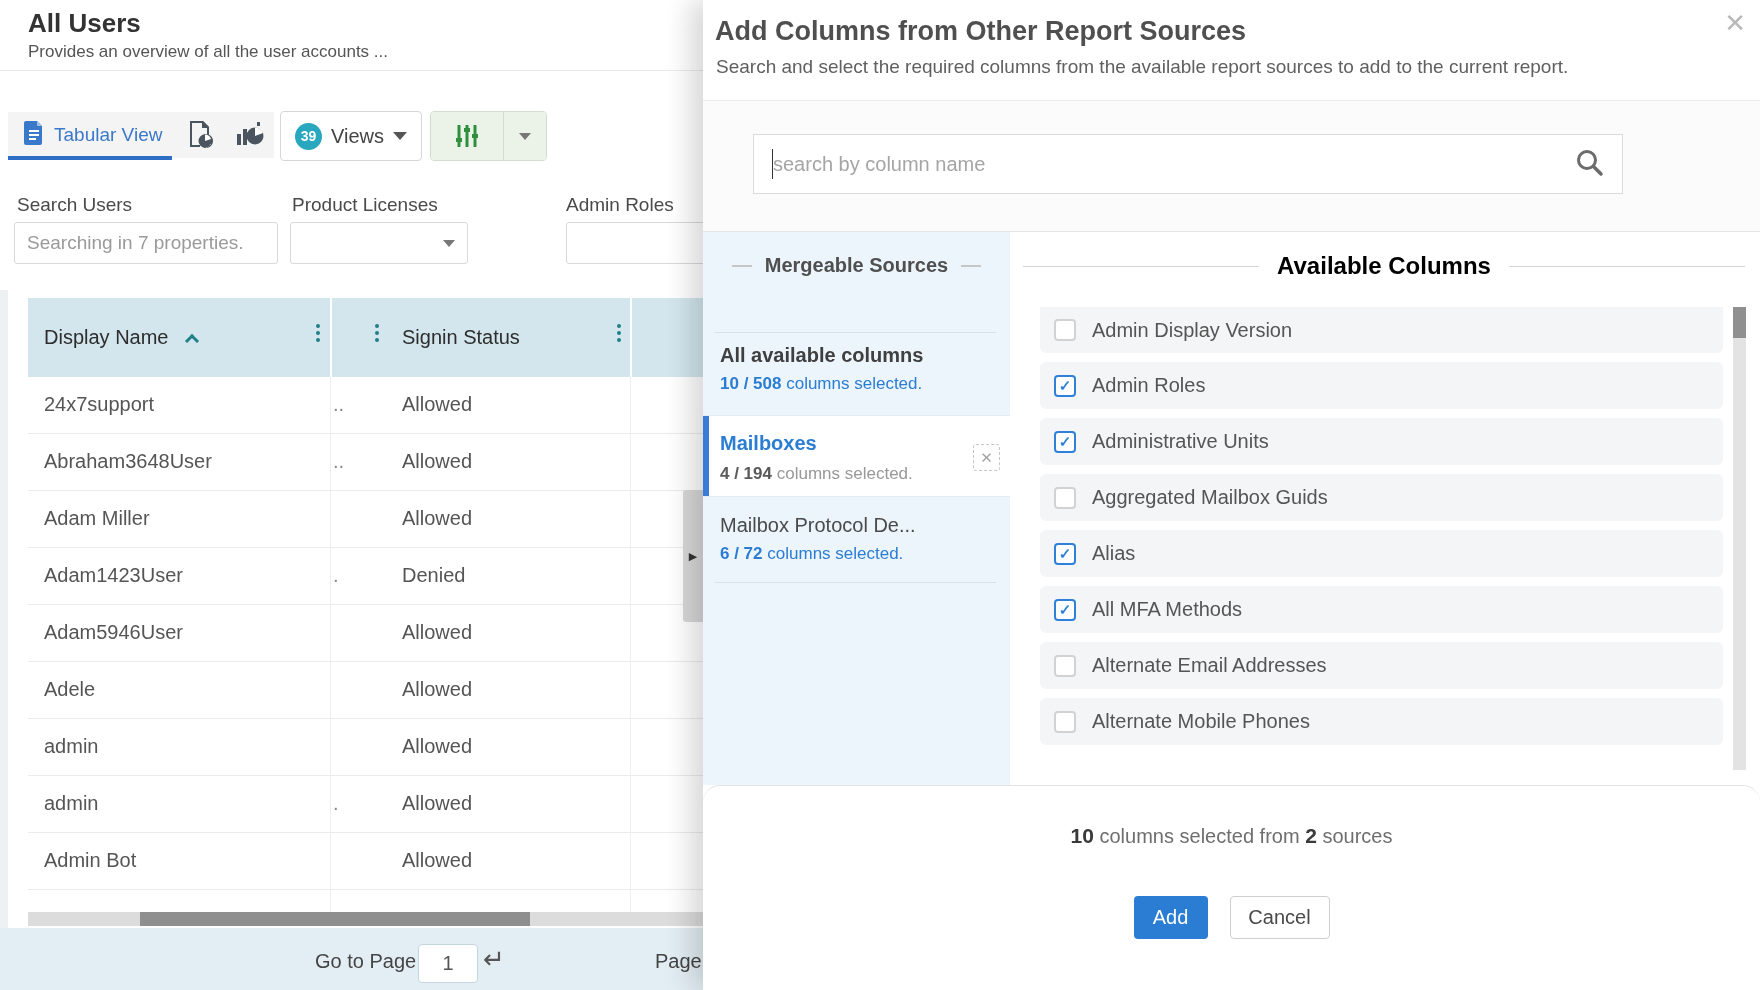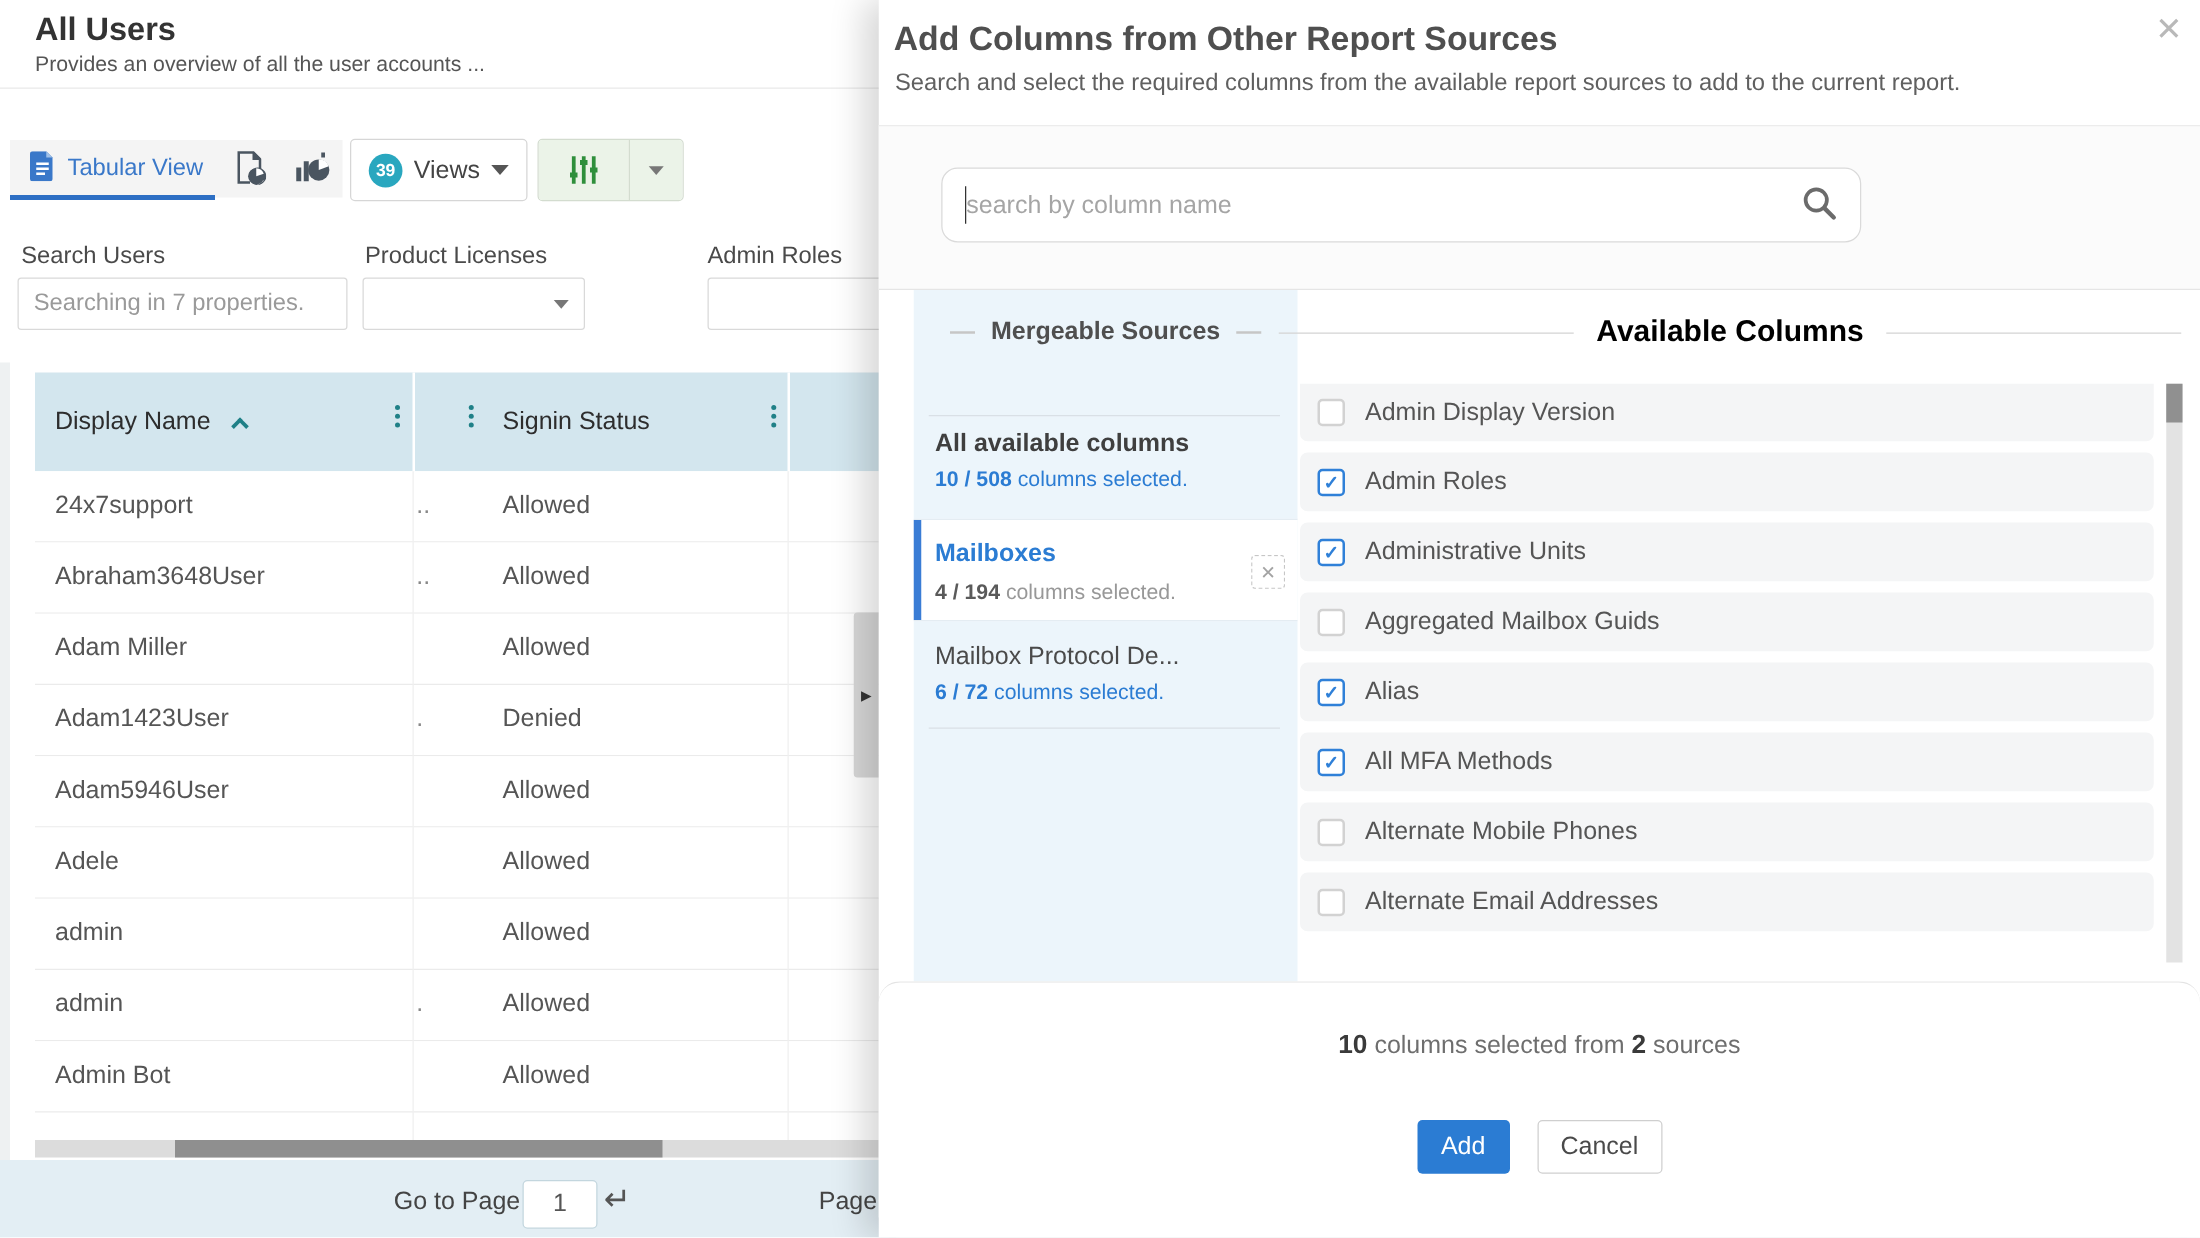--- a/index.html
+++ b/index.html
@@ -57,27 +57,27 @@
   .pg-clip { left:655px; top:950px; font-size:20px; color:#444; }
 
   .expander { left:683px; top:490px; width:20px; height:132px; background:#d8d8d8; border-radius:3px 0 0 3px; display:flex; align-items:center; justify-content:center; font-size:11px; color:#333; cursor:pointer; }
 
   
   .modal { left:703px; top:0; width:1057px; height:990px; background:#fff; box-shadow:-12px 0 26px rgba(0,0,0,0.16); }
   .m-close { position:absolute; right:14px; top:8px; font-size:26px; color:#b9b9b9; cursor:pointer; }
   .m-title { position:absolute; left:12px; top:16px; font-size:27px; font-weight:bold; color:#4f4f4f; }
   .m-sub { position:absolute; left:13px; top:56px; font-size:19px; color:#606060; }
   .m-search-sec { position:absolute; left:0; top:100px; width:100%; height:132px; background:#fbfbfb; border-top:1px solid #ececec; border-bottom:1px solid #e5e5e5; }
-  .m-search { position:absolute; left:50px; top:33px; width:736px; height:60px; background:#fff; border:1px solid #dadada; border-radius:13px; display:flex; align-items:center; padding:0 18px; }
+  .m-search { position:absolute; left:50px; top:33px; width:870px; height:60px; background:#fff; border:1px solid #dadada; border-radius:0; display:flex; align-items:center; padding:0 18px; }
   .m-search input { flex:1; border:none; outline:none; font-size:20px; color:#444; background:transparent; }
   .m-search input::placeholder { color:#a5a5a5; }
   .cursor-line { width:1px; height:30px; background:#333; }
 
   .m-body { position:absolute; left:0; top:232px; width:100%; height:553px; }
-  .src-panel { position:absolute; left:0; top:0; width:307px; height:553px; background:#ecf5fb;margin-left:28px; }
+  .src-panel { position:absolute; left:0; top:0; width:307px; height:553px; background:#ecf5fb; }
   .src-head { position:absolute; left:0; top:22px; width:100%; display:flex; align-items:center; justify-content:center; gap:13px; }
   .src-head .dash { width:20px; height:2px; background:#c6c6c6; }
   .src-head .txt { font-size:20px; font-weight:600; color:#4f4f4f; }
   .src-div { position:absolute; left:12px; right:14px; height:1px; background:#d9e0e6; }
   .src-item { position:absolute; left:0; width:100%; cursor:pointer; }
   .src-item .lbl { position:absolute; left:17px; top:0; font-size:20px; font-weight:bold; color:#3f3f3f; white-space:nowrap; overflow:hidden; text-overflow:ellipsis; max-width:250px; }
   .src-item .lbl.plain { font-weight:normal; color:#4a4a4a; }
   .src-item .meta { position:absolute; left:17px; top:30px; font-size:17px; color:#2b7cd3; }
   .src-item .meta b { font-weight:bold; }
   .src-card { position:absolute; left:0; top:183px; width:100%; height:82px; background:#fff; border-top:1px solid #e4ecf2; border-bottom:1px solid #e4ecf2; cursor:pointer; }
@@ -353,25 +353,25 @@
           <span class="av-label">Alias</span>
         </div>
       <div class="av-row">
           <span class="cb checked">
             <span class="tick">✓</span>
           </span>
           <span class="av-label">All MFA Methods</span>
         </div>
       <div class="av-row">
           <span class="cb"></span>
+          <span class="av-label">Alternate Email Addresses</span>
+        </div>
+      <div class="av-row">
+          <span class="cb"></span>
           <span class="av-label">Alternate Mobile Phones</span>
-        </div>
-      <div class="av-row">
-          <span class="cb"></span>
-          <span class="av-label">Alternate Email Addresses</span>
         </div>
     </div>
     <div class="av-scroll">
         <div class="av-thumb"></div>
       </div>
   </div>
 
   <div class="m-footer">
     <div class="m-summary">
       <b>10</b>

